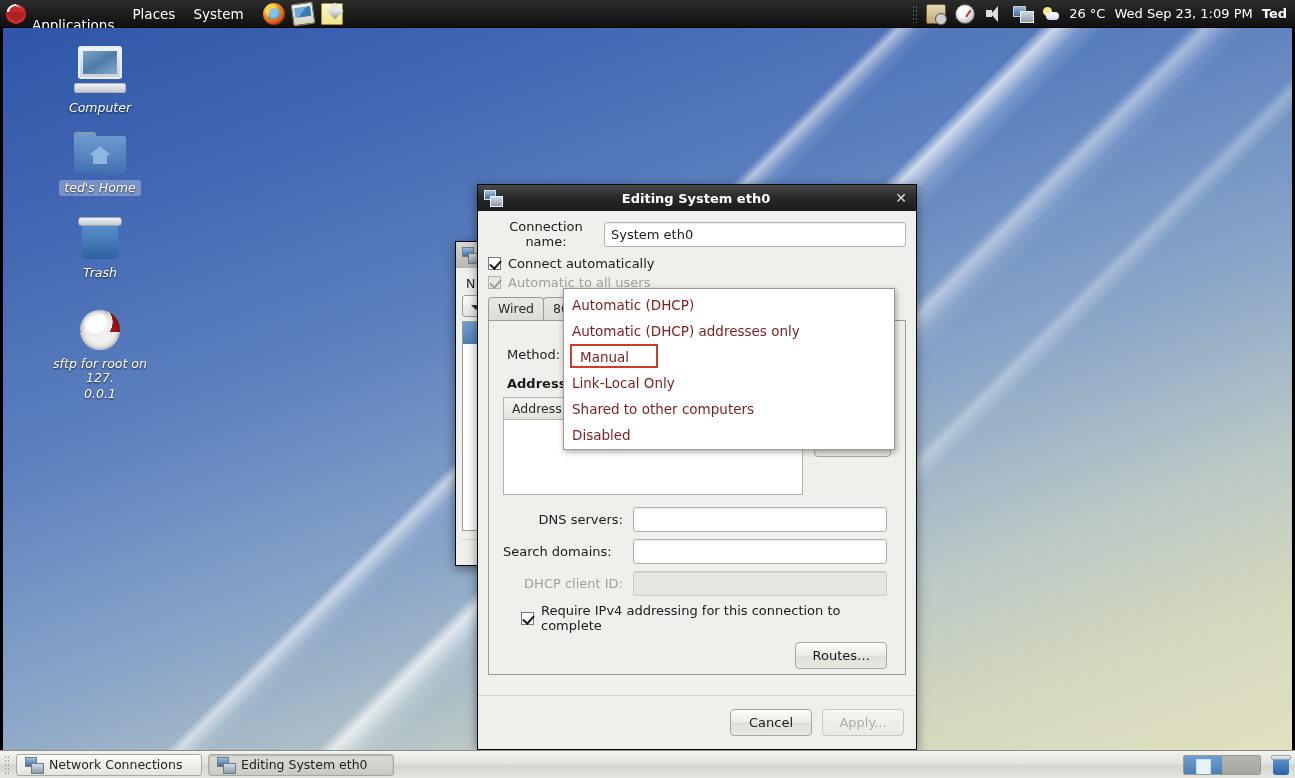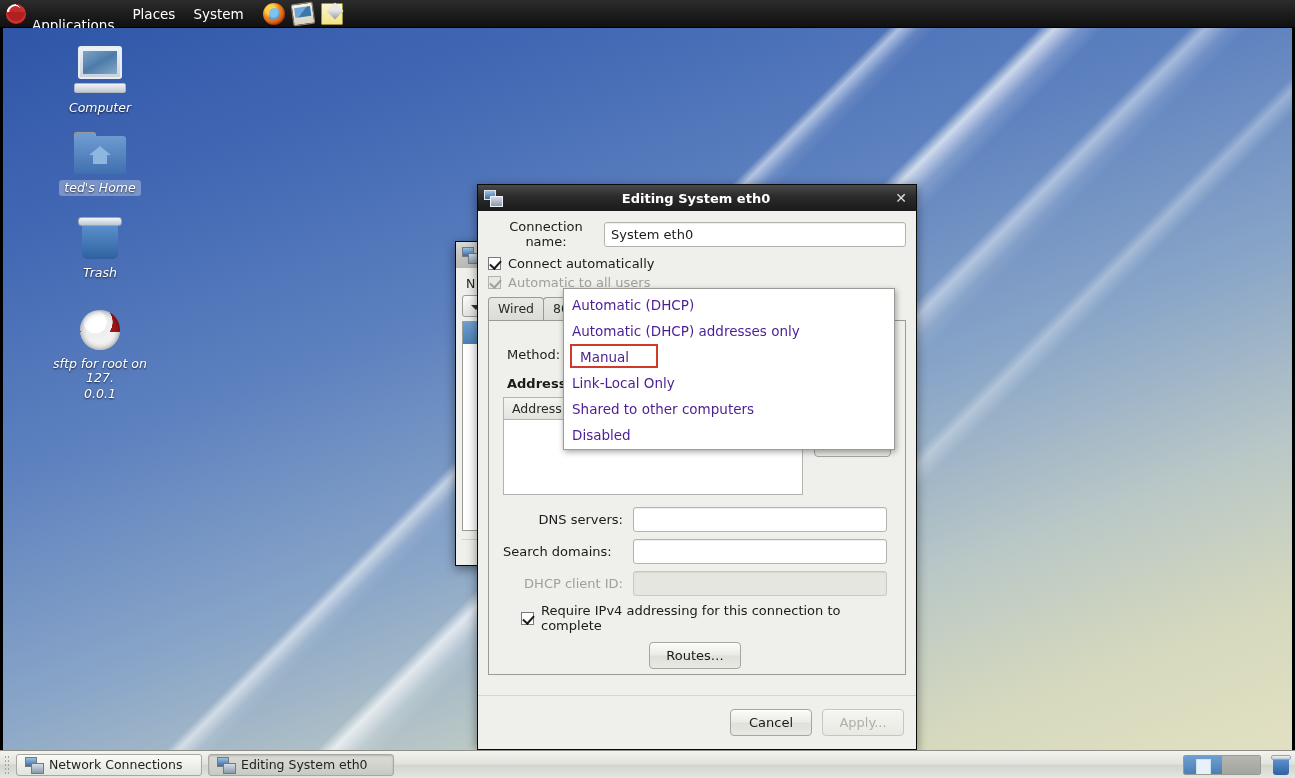--- a/index.html
+++ b/index.html
@@ -355,21 +355,21 @@
 
   
   #method-popup {
     position: absolute; left: 563px; top: 288px; width: 332px; height: 162px;
     background: #fff; border: 1px solid #9b9b95;
     box-shadow: 1px 2px 6px rgba(0,0,0,.35);
     z-index: 50; padding: 3px 0;
   }
   #method-popup .opt {
     height: 26px; line-height: 26px; padding: 0 6px 0 8px;
-    font-size: 13.5px; color: #4c1d95; white-space: nowrap;
+    font-size: 13.5px; color: #7f1d1d; white-space: nowrap;
   }
   #method-popup .opt.marked {
     display:inline-block; width: 88px; height: 24px; line-height: 22px;
     border: 2px solid #d03a2a; margin-left: 0px;
   }
   .opt-row-marked { height: 26px; padding-left:6px; }
 
   
   #bottom-panel {
     position: absolute; left: 0; bottom: 0; width: 1295px; height: 28px;
@@ -426,20 +426,31 @@
       <div class="menu-item first">Applications</div>
       <div class="menu-item">Places</div>
       <div class="menu-item">System</div>
     </div>
     <div class="panel-launchers">
       <span class="launch-ico ico-firefox"></span>
       <span class="launch-ico ico-mail"></span>
       <span class="launch-ico ico-note"></span>
     </div>
     <div class="spacer"></div>
+    <div class="tray">
+      <span class="tray-grip"></span>
+      <span class="tray-ico ico-updates"></span>
+      <span class="tray-ico ico-gauge"></span>
+      <span class="tray-ico ico-speaker"></span>
+      <span class="tray-ico ico-network"></span>
+      <span class="weather-ico"></span>
+      <span class="tray-text">26 °C</span>
+      <span class="tray-text">Wed Sep 23,  1:09 PM</span>
+      <span class="tray-user">Ted</span>
+    </div>
   </div>
 
   <div id="desktop">
 
     <div class="desk-icon" style="left:42px; top:18px;">
       <span class="glyph ic-computer">
         <span class="mon"></span>
           <span class="kbd"></span>
       </span>
       <span class="desk-label">Computer</span>
@@ -548,21 +559,21 @@
         <div class="row">
           <span class="lbl dim" style="width:130px; text-align:right; padding-right:10px;">DHCP client ID:</span>
           <span class="txt disabled" style="flex:1; margin-right:4px;"></span>
         </div>
 
         <div class="row" style="margin-top:4px; margin-left:18px;">
           <span class="cbox checked"></span>
           <span class="lbl">Require IPv4 addressing for this connection to complete</span>
         </div>
 
-        <div class="row" style="justify-content:center; margin-top:9px; margin-right:4px;">
+        <div class="row" style="justify-content:flex-end; margin-top:9px; margin-right:4px;">
           <div class="btn">Routes…</div>
         </div>
 
       </div>
 
       <div class="dlg-actions">
         <div class="btn" style="min-width:82px;">Cancel</div>
         <div class="btn disabled" style="min-width:82px;">Apply...</div>
       </div>
 

